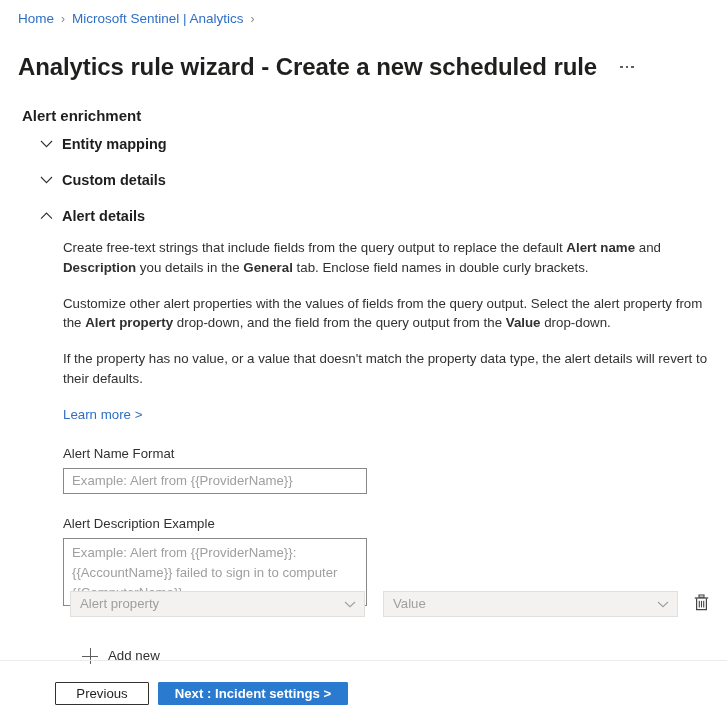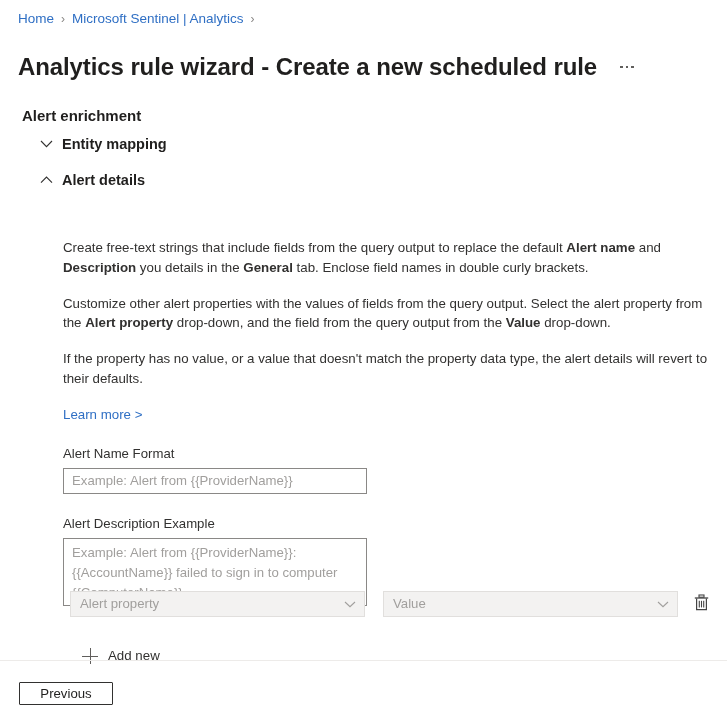--- a/index.html
+++ b/index.html
@@ -269,20 +269,21 @@
     font-family: "Liberation Sans", sans-serif;
     font-size: 13.2px;
     line-height: 18px;
     height: 23px;
     border-radius: 1px;
     cursor: pointer;
     display: flex;
     align-items: center;
     justify-content: center;
     padding: 0 12px;
+    margin-left: 36px;
   }
   .btn-secondary {
     background: #ffffff;
     border: 1px solid #323130;
     color: #201f1e;
     min-width: 94px;
   }
   .btn-primary {
     background: #2a7ad0;
     border: 1px solid #2a7ad0;
@@ -317,20 +318,28 @@
 
   <div class="acc-header">
     <span class="acc-chev">
       <svg width="13" height="8" viewBox="0 0 13 8">
           <path d="M1 1 L6.5 6.6 L12 1" fill="none" stroke="#323130" stroke-width="1.1"></path>
         </svg>
     </span>
     <span class="acc-label">Entity mapping</span>
   </div>
 
+  <div class="acc-header">
+    <span class="acc-chev">
+      <svg width="13" height="8" viewBox="0 0 13 8">
+          <path d="M1 1 L6.5 6.6 L12 1" fill="none" stroke="#323130" stroke-width="1.1"></path>
+        </svg>
+    </span>
+    <span class="acc-label">Custom details</span>
+  </div>
 
   <div class="acc-header">
     <span class="acc-chev">
       <svg width="13" height="8" viewBox="0 0 13 8">
           <path d="M1 6.6 L6.5 1 L12 6.6" fill="none" stroke="#323130" stroke-width="1.1"></path>
         </svg>
     </span>
     <span class="acc-label">Alert details</span>
   </div>
 
@@ -394,13 +403,14 @@
 </div>
 
 <button class="add-new">
   <span class="add-plus"></span>
   <span class="add-label">Add new</span>
 </button>
 
 <div class="divider"></div>
 <div class="footer">
   <button class="btn btn-secondary">Previous</button>
+  <button class="btn btn-primary">Next : Incident settings &gt;</button>
 </div>
 
 </body></html>

